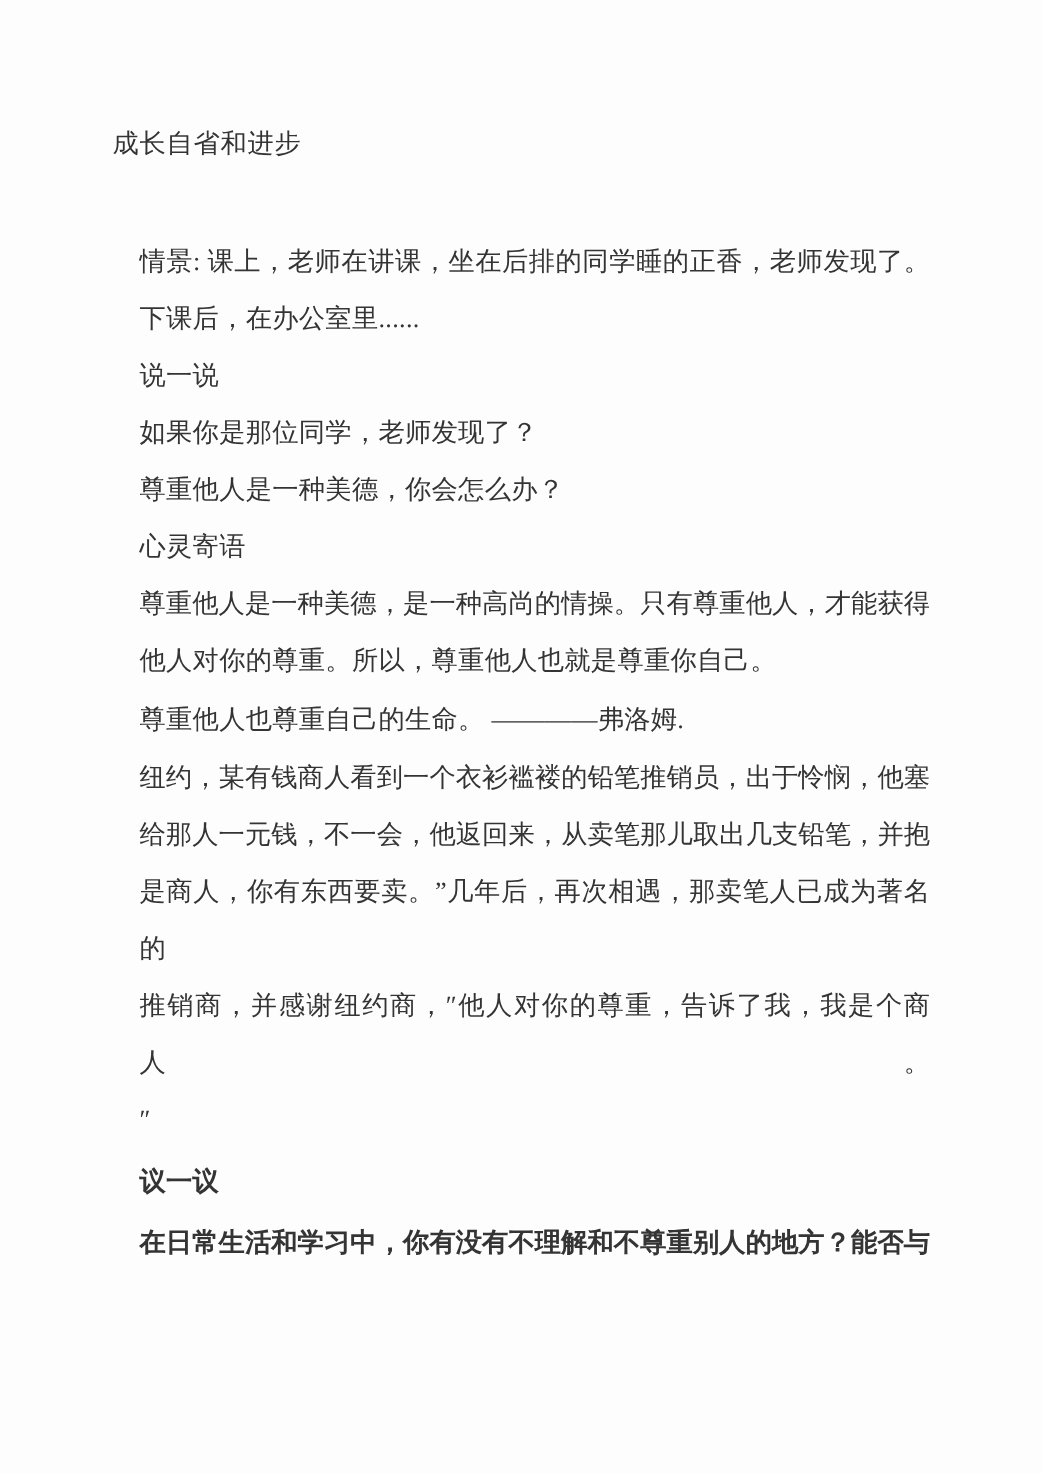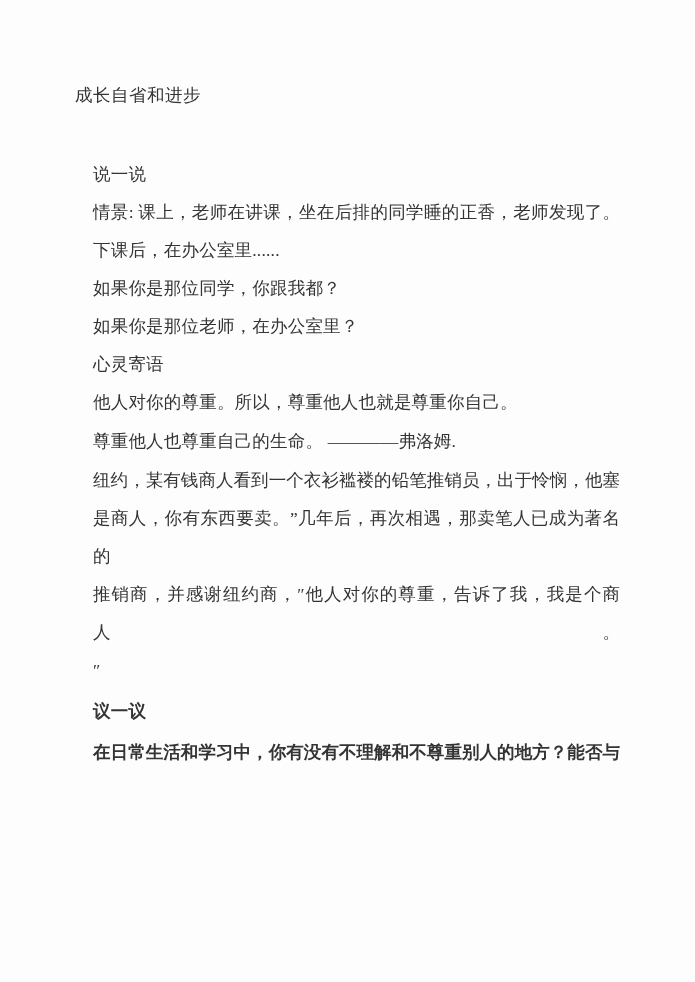--- a/index.html
+++ b/index.html
@@ -59,43 +59,45 @@
     letter-spacing: 0;
   }
 </style>
 </head>
 <body style="background: rgb(253, 253, 253);">
 
 <div class="page" style="color: rgb(52, 52, 52);">
   <h1 class="doc-title">成长自省和进步</h1>
   <div id="doc-body">
       <div class="para">
-        <div class="line">说一说</div>
-      </div>
-      <div class="para">
         <div class="line fill">情景: 课上，老师在讲课，坐在后排的同学睡的正香，老师发现了。</div>
         <div class="line">下课后，在办公室里......</div>
       </div>
       <div class="para">
-        <div class="line">如果你是那位同学，你跟我都？</div>
+        <div class="line">说一说</div>
       </div>
       <div class="para">
-        <div class="line">如果你是那位老师，在办公室里？</div>
+        <div class="line">如果你是那位同学，老师发现了？</div>
+      </div>
+      <div class="para">
+        <div class="line">尊重他人是一种美德，你会怎么办？</div>
       </div>
       <div class="para">
         <div class="line">心灵寄语</div>
       </div>
       <div class="para">
+        <div class="line fill">尊重他人是一种美德，是一种高尚的情操。只有尊重他人，才能获得</div>
         <div class="line">他人对你的尊重。所以，尊重他人也就是尊重你自己。</div>
       </div>
       <div class="para">
         <div class="line">尊重他人也尊重自己的生命。 ————弗洛姆.</div>
       </div>
       <div class="para">
         <div class="line fill">纽约，某有钱商人看到一个衣衫褴褛的铅笔推销员，出于怜悯，他塞</div>
+        <div class="line fill">给那人一元钱，不一会，他返回来，从卖笔那儿取出几支铅笔，并抱</div>
         <div class="line fill">是商人，你有东西要卖。”几年后，再次相遇，那卖笔人已成为著名的</div>
         <div class="line fill">推销商，并感谢纽约商，″他人对你的尊重，告诉了我，我是个商人。</div>
         <div class="line">″</div>
       </div>
       <div class="para">
         <div class="line">议一议</div>
       </div>
       <div class="para">
         <div class="line fill">在日常生活和学习中，你有没有不理解和不尊重别人的地方？能否与</div>
       </div>

